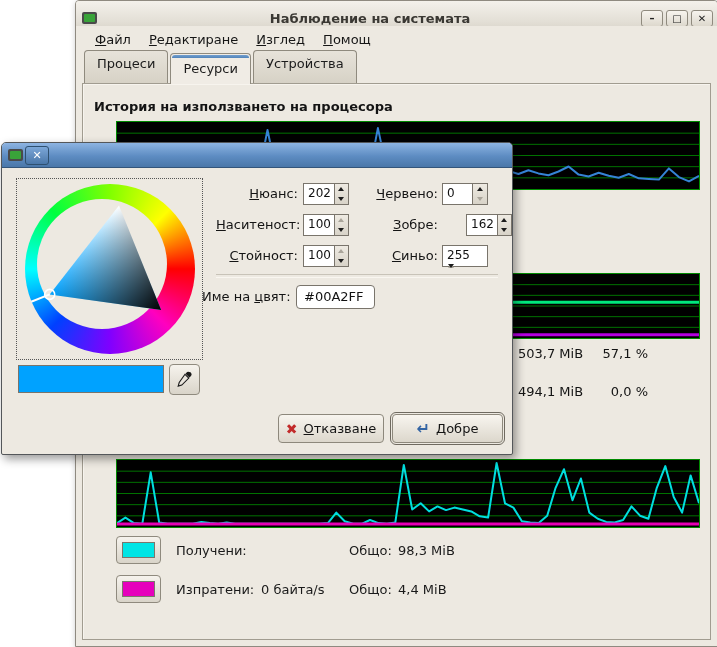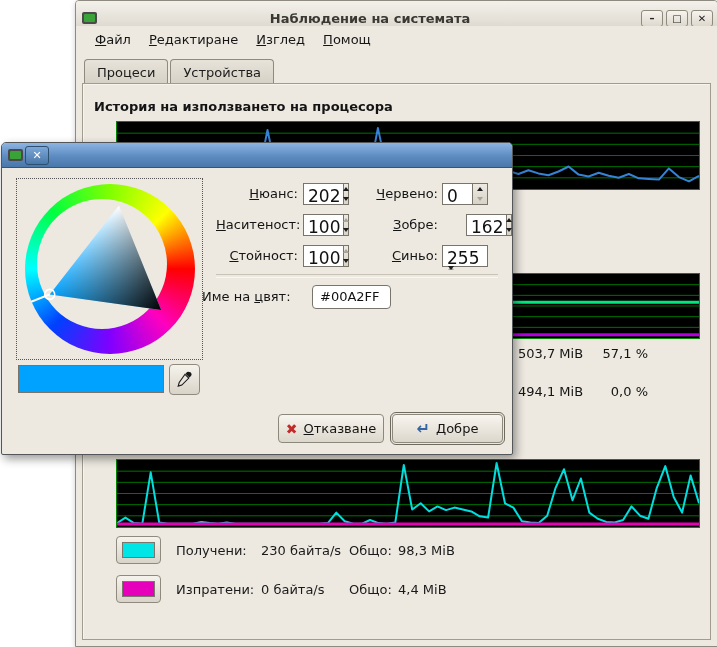--- a/index.html
+++ b/index.html
@@ -30,21 +30,21 @@
   .wbtn{
     width:22px;height:17px;font-size:10px;line-height:15px;text-align:center;
     background:linear-gradient(#f7f4ee,#ddd8cd);border:1px solid #8f8a7e;border-radius:3px;
     color:#222;padding:0;font-family:inherit;font-weight:bold;
   }
   .menubar{position:absolute;left:0;top:25px;right:0;height:26px;display:flex;align-items:center;
     padding-left:12px;gap:4px;background:#ede9e1;text-align:right;}
   .menu-item{padding:3px 7px;color:#161616;}
   .tabbar{position:absolute;left:0;top:51px;right:0;height:32px;display:flex;align-items:flex-end;padding-left:8px;}
   .tab{
-    height:25px;line-height:25px;padding:0 12px;margin-right:2px;box-sizing:border-box;
+    height:34px;line-height:25px;padding:0 12px;margin-right:2px;box-sizing:border-box;
     background:linear-gradient(#e7e3da,#d6d1c5);border:1px solid #8f8a7e;border-bottom:none;
     border-radius:4px 4px 0 0;color:#1c1c1c;
   }
   .tab.active{
     height:31px;line-height:29px;background:#f0ece5;position:relative;z-index:2;
     border-color:#8f8a7e;
   }
   .tab.active::before{
     content:"";position:absolute;left:1px;right:1px;top:1px;height:3px;
     background:linear-gradient(#729fcf,#5183b9);border-radius:3px 3px 0 0;
@@ -89,32 +89,32 @@
     background:conic-gradient(from 90deg,#ff0000 0deg,#ff00bf 45deg,#8000ff 90deg,#0040ff 135deg,#00ffff 180deg,#00ff40 225deg,#80ff00 270deg,#ffff00 315deg,#ff0000 360deg);
   }
   .hue-hole{position:absolute;left:20px;top:20px;width:130px;height:130px;border-radius:50%;background:#ede9e1;}
   .wheel-overlay{position:absolute;left:0;top:0;}
   .color-preview{position:absolute;left:16px;top:222px;width:146px;height:28px;border:1px solid #79746b;
     background:var(--selected_color,#00A2FF);box-sizing:border-box;}
   .dropper-btn{position:absolute;left:167px;top:221px;width:31px;height:31px;padding:0;
     background:linear-gradient(#f6f3ed,#d9d4c9);border:1px solid #8f8a7e;border-radius:4px;}
   .flabel{position:absolute;width:82px;text-align:right;height:22px;line-height:22px;color:#141414;white-space:nowrap;}
   .spin{position:absolute;width:46px;height:22px;display:flex;border:1px solid #79746b;background:#fff;box-sizing:border-box;}
-  .spin-val{flex:1;padding:2px 3px 0 4px;font-size:17px;color:#111;}
+  .spin-val{flex:1;padding:2px 3px 0 4px;font-size:12px;color:#111;}
   .spin-btns{width:14px;display:flex;flex-direction:column;border-left:1px solid #79746b;background:linear-gradient(#eeeae2,#d8d3c8);}
   .arr{flex:1;position:relative;}
   .arr::after{content:"";position:absolute;left:50%;top:50%;transform:translate(-50%,-50%);
     border-left:3.5px solid transparent;border-right:3.5px solid transparent;}
   .arr.up::after{border-bottom:4.5px solid #1c1c1c;}
   .arr.down::after{border-top:4.5px solid #1c1c1c;}
   .arr.up.dis::after{border-bottom-color:#a9a49a;}
   .arr.down.dis::after{border-top-color:#a9a49a;}
   .dlg-sep{position:absolute;left:214px;width:282px;height:2px;border-top:1px solid #c8c3b8;border-bottom:1px solid #f9f6f0;}
   .name-entry{position:absolute;left:294px;top:142px;width:79px;height:24px;box-sizing:border-box;
-    border:1px solid #79746b;border-radius:4px;background:#fff;padding:3px 0 0 7px;font-size:13px;color:#111;margin-left:16px;}
+    border:1px solid #79746b;border-radius:4px;background:#fff;padding:3px 0 0 7px;font-size:13px;color:#111;}
   .dlg-btn{
     position:absolute;height:29px;padding:0 10px;font-size:13px;color:#141414;font-family:inherit;
     background:linear-gradient(#f8f5ef,#dcd7cc);border:1px solid #8d887c;border-radius:4px;
     display:flex;align-items:center;gap:6px;justify-content:center;box-sizing:border-box;
   }
   .dlg-btn .ico{font-weight:bold;}
   .btn-cancel{left:276px;top:271px;width:106px;}
   .btn-ok{left:390px;top:271px;width:111px;outline:1px solid #6f6a60;outline-offset:1px;}
   .ico-cancel{color:#c22a2a;font-size:14px;}
   .ico-ok{color:#3465a4;font-size:16px;line-height:14px;}
@@ -135,20 +135,21 @@
 
   <div class="menubar">
     <span class="menu-item"><u>Ф</u><span>айл</span></span>
     <span class="menu-item"><u>Р</u><span>едактиране</span></span>
     <span class="menu-item"><u>И</u><span>зглед</span></span>
     <span class="menu-item"><u>П</u><span>омощ</span></span>
   </div>
 
   <div class="tabbar">
     <span class="tab">Процеси</span>
+    <span class="tab active">Ресурси</span>
     <span class="tab">Устройства</span>
   </div>
 
   <div class="page">
     <div class="section-heading" style="left:11px;top:15px;">История на използването на процесора</div>
 
     <div class="chart" style="left:33px;top:37px;width:582px;height:67px;">
         <svg width="582" height="67">
           <line x1="0" x2="582" y1="11.166666666666666" y2="11.166666666666666" stroke="#007200" stroke-width="1"></line>
           <line x1="0" x2="582" y1="22.333333333333332" y2="22.333333333333332" stroke="#007200" stroke-width="1"></line>
@@ -186,21 +187,20 @@
           <polyline points="0.0,63.1 8.4,57.6 16.9,63.1 25.3,63.8 33.7,12.3 42.2,62.5 50.6,63.8 59.0,63.8 67.5,63.8 75.9,63.8 84.3,61.9 92.8,63.1 101.2,63.8 109.7,62.5 118.1,63.8 126.5,63.8 135.0,63.8 143.4,63.8 151.8,63.8 160.3,63.8 168.7,63.8 177.1,63.8 185.6,63.8 194.0,63.8 202.4,63.8 210.9,63.1 219.3,52.6 227.7,61.3 236.2,63.8 244.6,63.8 253.0,60.0 261.5,63.1 269.9,63.8 278.3,62.5 286.8,4.9 295.2,49.5 303.7,43.3 312.1,51.4 320.5,46.4 329.0,50.1 337.4,47.6 345.8,49.5 354.3,51.4 362.7,56.3 371.1,57.6 379.6,3.0 388.0,43.3 396.4,47.6 404.9,61.3 413.3,62.5 421.7,63.1 430.2,55.7 438.6,27.8 447.0,9.2 455.5,40.2 463.9,18.5 472.3,52.6 480.8,58.8 489.2,61.9 497.7,62.5 506.1,60.0 514.5,46.4 523.0,55.7 531.4,58.8 539.8,27.8 548.3,6.1 556.7,37.1 565.1,52.6 573.6,15.4 582.0,43.3" fill="none" stroke="#00dede" stroke-width="2" stroke-linejoin="round"></polyline>
           <polyline points="0.0,64.1 582.0,64.1" fill="none" stroke="#e600b4" stroke-width="3" stroke-linejoin="round"></polyline>
         </svg>
       </div>
 
     <div class="legend-row" style="left:33px;top:452px;width:560px;">
       <button class="swatch-btn">
         <span class="swatch-inner" style="background:var(--net_in_swatch,#00e5e5);"></span>
       </button>
       <span class="t" style="left:60px;">Получени:</span>
-      <span class="t" style="left:145px;">230 байта/s</span>
       <span class="t" style="left:233px;">Общо:</span>
       <span class="t" style="left:282px;">98,3 MiB</span>
     </div>
 
     <div class="legend-row" style="left:33px;top:491px;width:560px;">
       <button class="swatch-btn">
         <span class="swatch-inner" style="background:var(--net_out_swatch,#e600bc);"></span>
       </button>
       <span class="t" style="left:60px;">Изпратени:</span>
       <span class="t" style="left:145px;text-align:center;">0 байта/s</span>

